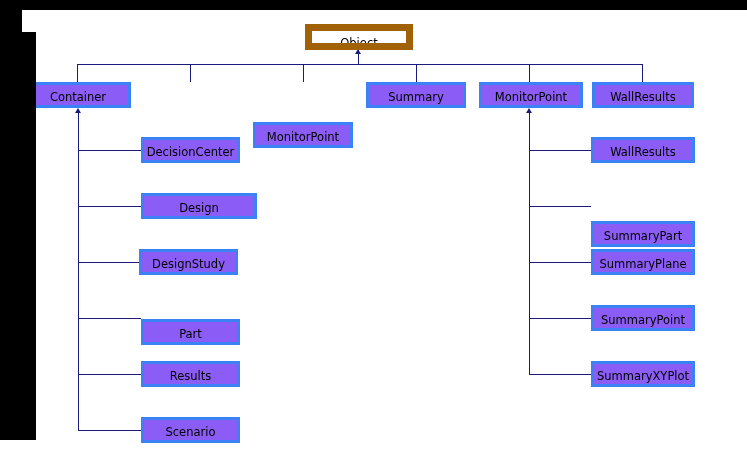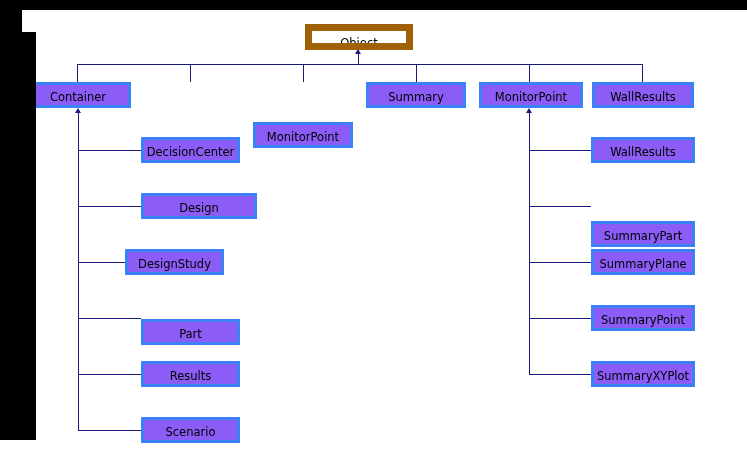--- a/index.html
+++ b/index.html
@@ -98,21 +98,21 @@
   <div class="node root" style="left:305px; top:24px; width:108px;">Object</div>
 
   <div class="node" style="left:25px; top:82px; width:106px;">Container</div>
   <div class="node" style="left:253px; top:82px; width:100px;margin-top:40px;">MonitorPoint</div>
   <div class="node" style="left:366px; top:82px; width:100px;">Summary</div>
   <div class="node" style="left:479px; top:82px; width:104px;">MonitorPoint</div>
   <div class="node" style="left:592px; top:82px; width:102px;">WallResults</div>
 
   <div class="node" style="left:141px; top:137px; width:99px;">DecisionCenter</div>
   <div class="node" style="left:141px; top:193px; width:116px;">Design</div>
-  <div class="node" style="left:125px; top:249px; width:99px;">DesignStudy</div>
+  <div class="node" style="left:139px; top:249px; width:99px;">DesignStudy</div>
   <div class="node" style="left:141px; top:319px; width:99px;">Part</div>
   <div class="node" style="left:141px; top:361px; width:99px;">Results</div>
   <div class="node" style="left:141px; top:417px; width:99px;">Scenario</div>
 
   <div class="node" style="left:591px; top:137px; width:104px;">WallResults</div>
   <div class="node" style="left:591px; top:193px; width:104px;margin-top:28px;">SummaryPart</div>
   <div class="node" style="left:591px; top:249px; width:104px;">SummaryPlane</div>
   <div class="node" style="left:591px; top:305px; width:104px;">SummaryPoint</div>
   <div class="node" style="left:591px; top:361px; width:104px;">SummaryXYPlot</div>
 

